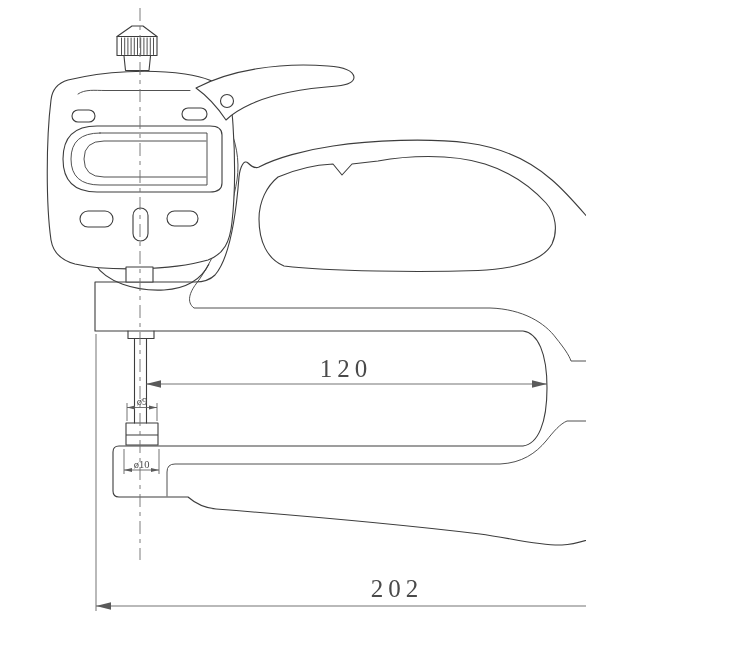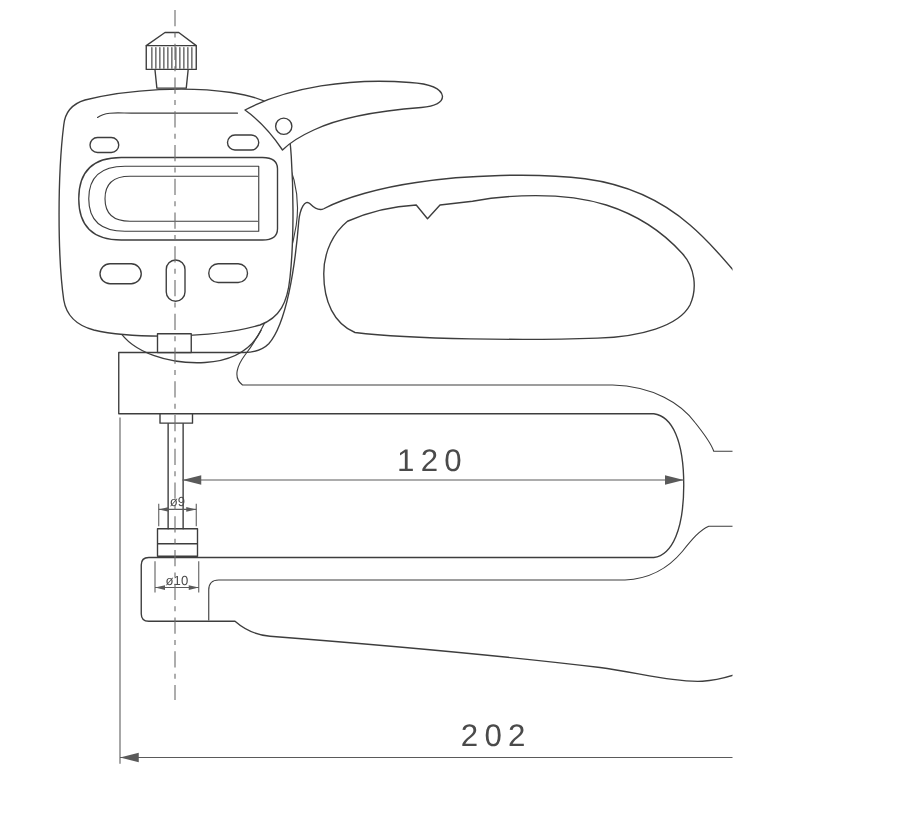--- a/index.html
+++ b/index.html
@@ -1,19 +1,19 @@
 <!DOCTYPE html>
 <html style="--bg: #ffffff; --line: #3d3d3d; --dim: #5a5a5a;"><head>
 <meta charset="utf-8">
 <style>
   html,body{margin:0;padding:0;background:#fff;}
   .canvas{
     width:586px;height:663px;position:relative;overflow:hidden;
     background:var(--bg,#ffffff);
-    font-family:Liberation Sans, sans-serif;
+    font-family:Liberation Serif, serif;
   }
   svg{display:block}
   .obj{stroke:var(--line,#3d3d3d);fill:none;stroke-width:1.1;stroke-linejoin:round;stroke-linecap:round}
   .objthin{stroke:var(--line,#3d3d3d);fill:none;stroke-width:0.9;stroke-linejoin:round;stroke-linecap:round}
   .objfill{stroke:var(--line,#3d3d3d);fill:#ffffff;stroke-width:1.1;stroke-linejoin:round}
   .dimline{stroke:var(--dim,#5a5a5a);fill:none;stroke-width:0.85}
   .arrow{fill:var(--dim,#5a5a5a);stroke:none}
   .dimtext{fill:#4a4a4a}
   .center{stroke:#6e6e6e;stroke-width:0.9;fill:none;stroke-dasharray:13 5 4 5}
 </style>

